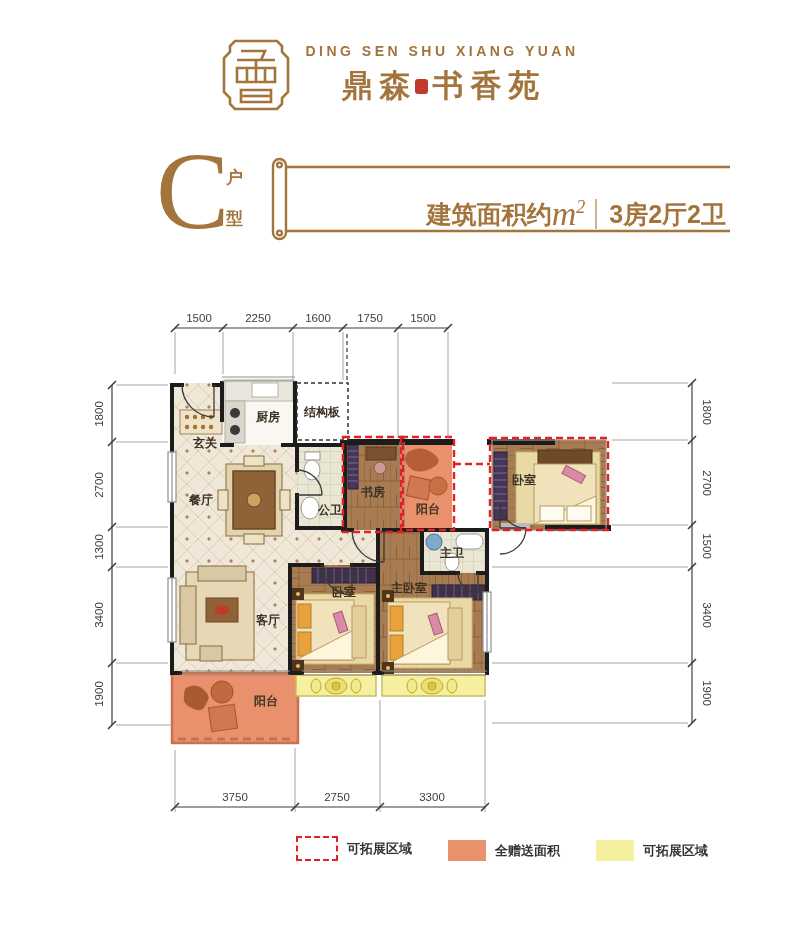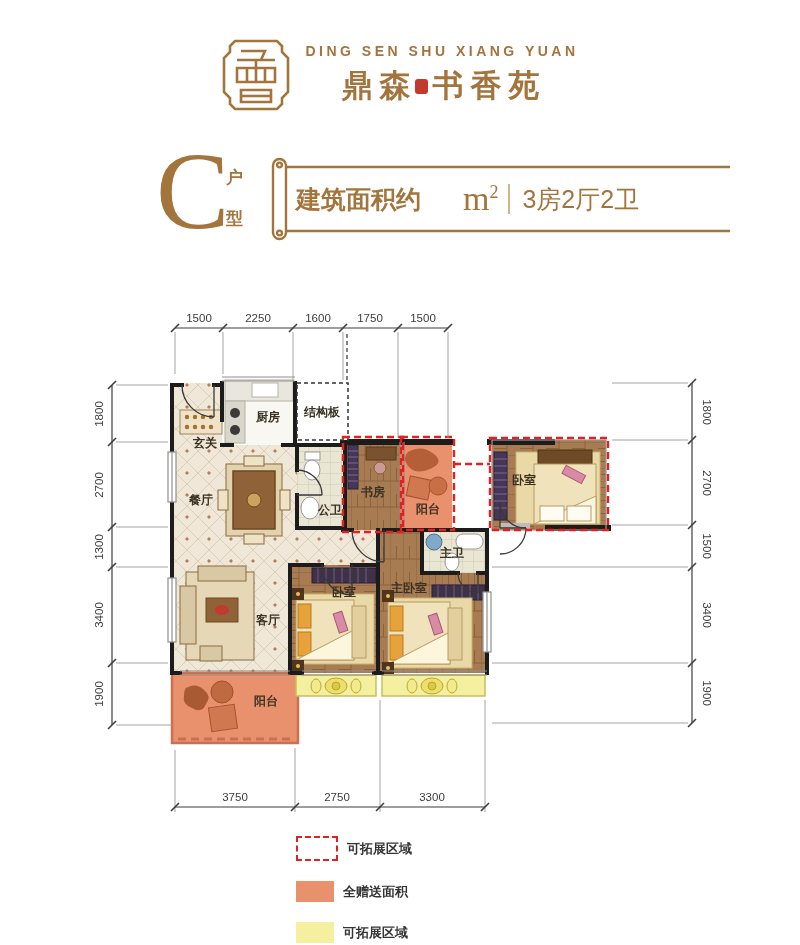--- a/index.html
+++ b/index.html
@@ -12,30 +12,30 @@
   .brand-cn{color:#a3743c;font-size:31px;font-weight:bold;letter-spacing:7px;
             font-family:"Liberation Serif","DejaVu Serif",serif;display:flex;align-items:center;margin-left:36px;}
   .seal{display:inline-block;width:13px;height:15px;background:#c23a2c;border-radius:3px;margin:0 4px 0 -2px;}
   
   .unit-letter{position:absolute;left:156px;top:136px;color:#a3743c;font-size:110px;line-height:110px;
                font-family:"Liberation Serif","DejaVu Serif",serif;}
   .unit-type{position:absolute;left:226px;top:166px;color:#a3743c;font-size:17px;font-weight:bold;
              display:flex;flex-direction:column;gap:18px;}
   .banner{position:absolute;left:268px;top:156px;width:464px;height:86px;}
   .banner svg{position:absolute;left:0;top:0;}
-  .banner-text{position:absolute;left:28px;top:0;width:430px;height:86px;display:flex;align-items:center;
-               justify-content:flex-start;color:#a3743c;white-space:nowrap;}
+  .banner-text{position:absolute;left:28px;top:15px;width:430px;height:86px;display:flex;align-items:center;
+               justify-content:flex-end;color:#a3743c;white-space:nowrap;}
   .area-prefix{font-size:25px;font-weight:bold;}
   .area-value{font-size:56px;font-style:italic;font-family:"Liberation Serif","DejaVu Serif",serif;margin:0 1px 0 4px;line-height:56px;}
-  .area-unit{font-size:34px;font-family:"Liberation Serif","DejaVu Serif",serif;margin-left:42px;}
+  .area-unit{font-size:34px;font-style:italic;font-family:"Liberation Serif","DejaVu Serif",serif;}
   .area-unit sup{font-size:18px;}
   .divider{display:inline-block;width:2px;height:30px;background:#cfb48c;margin:0 12px 0 10px;}
-  .layout-text{font-size:25px;font-weight:normal;}
+  .layout-text{font-size:25px;font-weight:bold;}
   
-  .legend{position:absolute;left:296px;top:836px;display:flex;align-items:flex-start;gap:20px;flex-direction:column;}
+  .legend{position:absolute;left:296px;top:836px;display:flex;align-items:flex-end;gap:36px;}
   .legend-item{display:flex;align-items:center;gap:9px;}
   .legend-label{font-size:13px;color:#333;font-weight:bold;}
   .sw{width:38px;height:21px;}
   .sw-dashed{background:#fff;border:2px dashed #e52020;}
   .sw-half{background:#e8916c;}
   .sw-full{background:#f5f0a0;}
   
   text{font-family:"Liberation Sans","DejaVu Sans",sans-serif;}
   .room-label{font-size:12px;font-weight:bold;fill:#3c3224;}
   .dim-label{font-size:11.5px;fill:#3d3d3d;}

